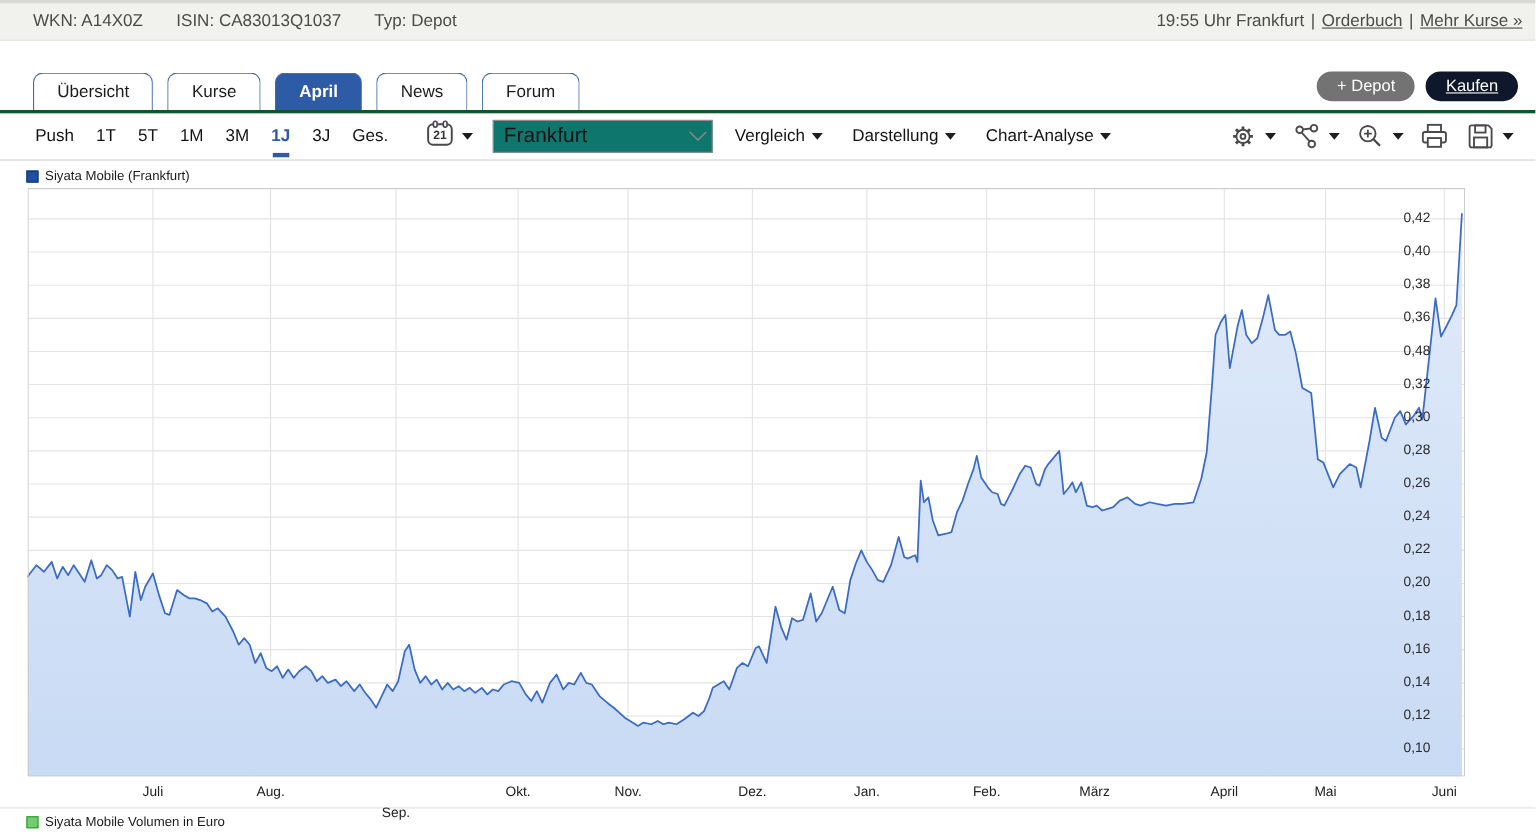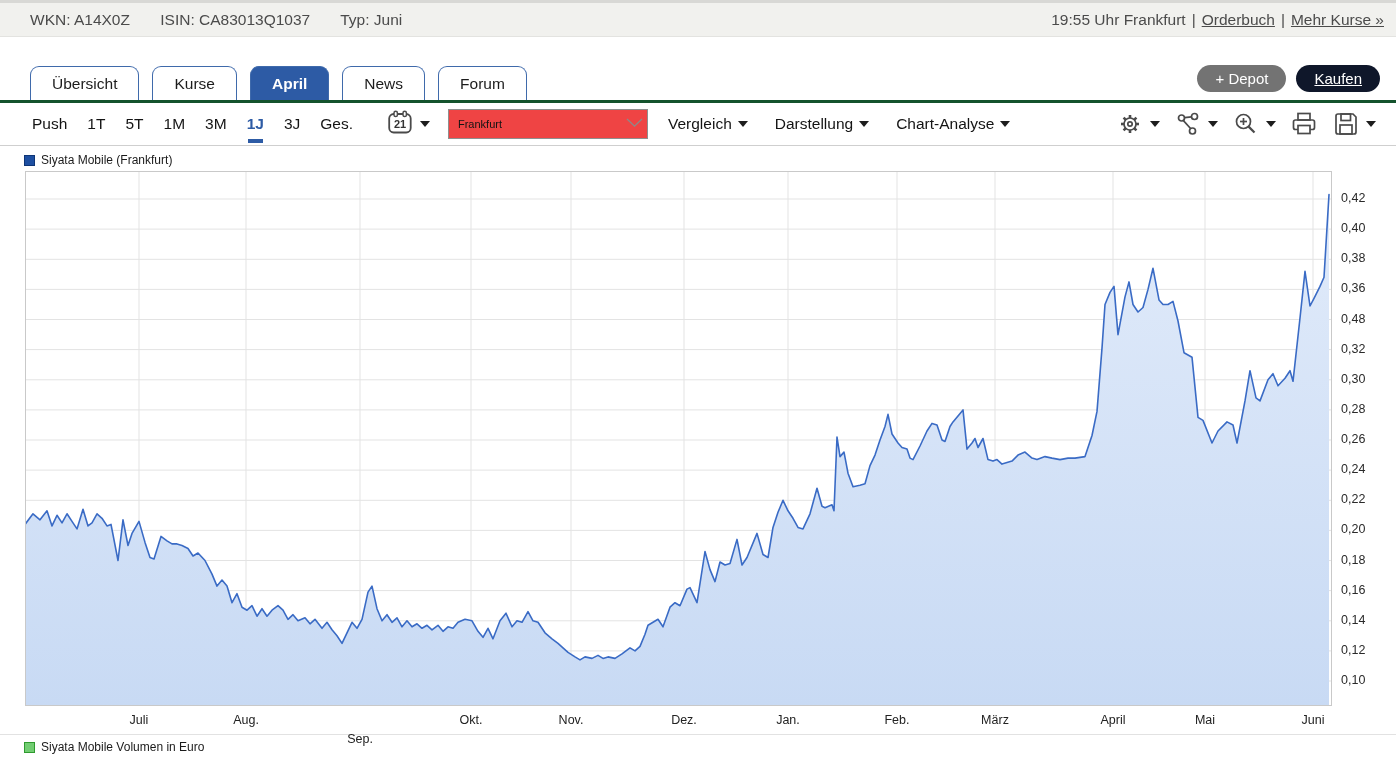--- a/index.html
+++ b/index.html
@@ -45,50 +45,50 @@
   .range.active::after {
     content:""; position:absolute; left:1px; right:1px; bottom:-10px;
     height:4px; background:#2d5ba5;
   }
   .cal-btn { display:flex; align-items:center; margin:0 6px 0 14px; cursor:pointer; }
   .caret {
     width:0; height:0; border-left:5px solid transparent; border-right:5px solid transparent;
     border-top:6px solid #1d1d1d; margin-left:6px; display:inline-block;
   }
   .select {
-    width:200px; height:30px; border:1px solid #8f8f8f; background:#ef4444;
+    width:200px; height:30px; border:1px solid #8f8f8f; background:#0f766e;
     display:flex; align-items:center; justify-content:space-between;
-    padding:0 4px 0 9px; margin:0 20px 0 12px; cursor:pointer; font-size:11px;
+    padding:0 4px 0 9px; margin:0 20px 0 12px; cursor:pointer; font-size:19px;
   }
   .menu { display:flex; align-items:center; margin-right:27px; cursor:pointer; }
   .tool-icons { margin-left:auto; display:flex; align-items:center; gap:6px; padding-right:16px; }
   .tool-btn { display:flex; align-items:center; cursor:pointer; padding:0 4px; }
   .tool-btn svg { display:block; }
   
   .legend { display:flex; align-items:center; font-size:12px; color:#1a1a1a; }
   .legend-top { margin:7px 0 0 24px; }
   .legend-bottom { margin:5px 0 0 24px; }
   .sq { width:11px; height:11px; margin-right:6px; display:inline-block; }
   .sq.blue  { background:#1d4fa1; border:1px solid #0e3576; }
   .sq.green { background:#72cd72; border:1px solid #2f9a2f; }
   
   .chart-area { position:relative; height:563px; margin-top:4px; }
   #plot { position:absolute; left:25px; top:0; cursor:crosshair; }
-  .ylab { position:absolute; left:1341px; font-size:12.5px; color:#2a2a2a; }
+  .ylab { position:absolute; left:1276px; font-size:12.5px; color:#2a2a2a; }
   .xlab { position:absolute; top:542px; width:70px; text-align:center; font-size:12.5px; color:#222; }
   .vol-divider { height:1px; background:#e2e2e2; }
 </style>
 </head>
 <body>
 
 <div class="topbar">
   <div>
     <span class="seg">WKN: A14X0Z</span>
     <span class="seg">ISIN: CA83013Q1037</span>
-    <span class="seg">Typ: Juni</span>
+    <span class="seg">Typ: Depot</span>
   </div>
   <div class="topbar-right">
     <span>19:55 Uhr Frankfurt</span>
     <span>|</span>
     <span class="toplink">Orderbuch</span>
     <span>|</span>
     <span class="toplink">Mehr Kurse »</span>
   </div>
 </div>
 

